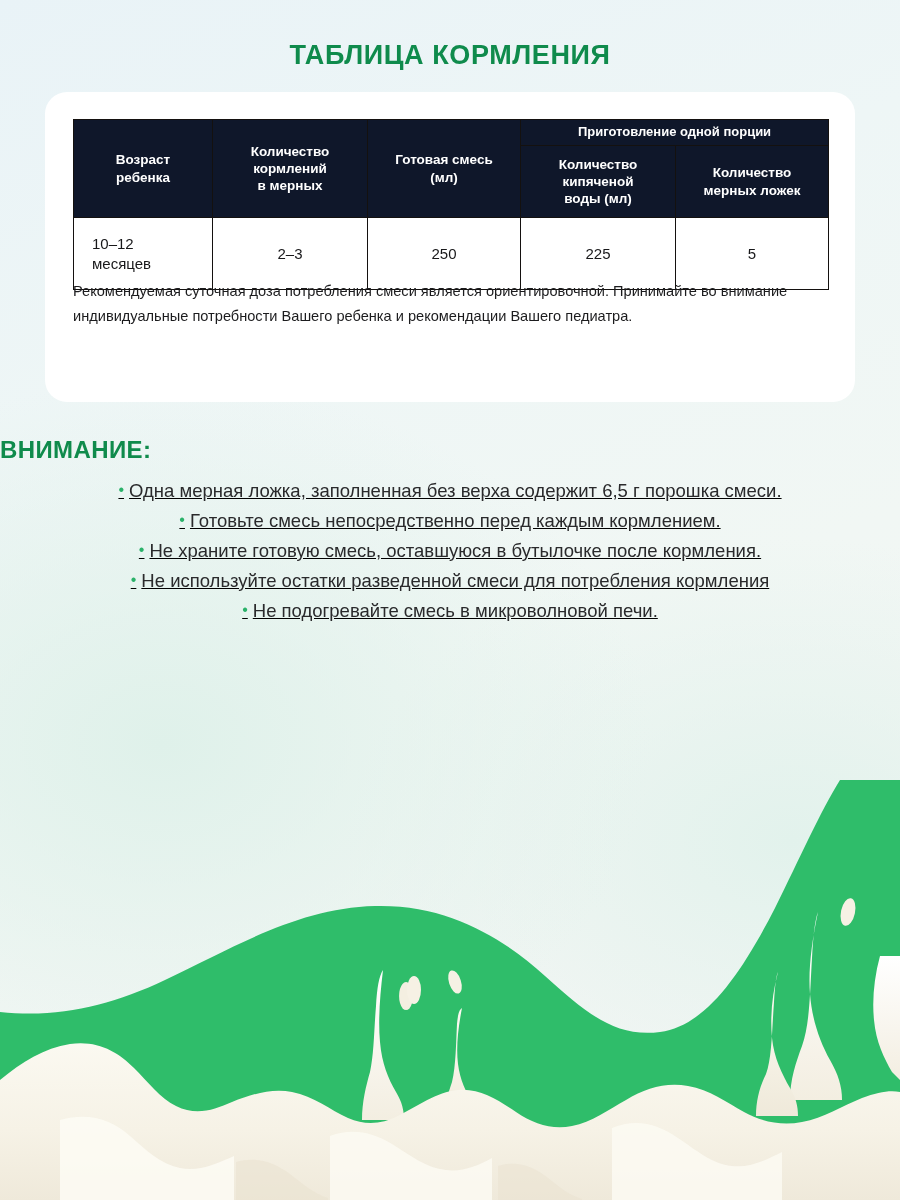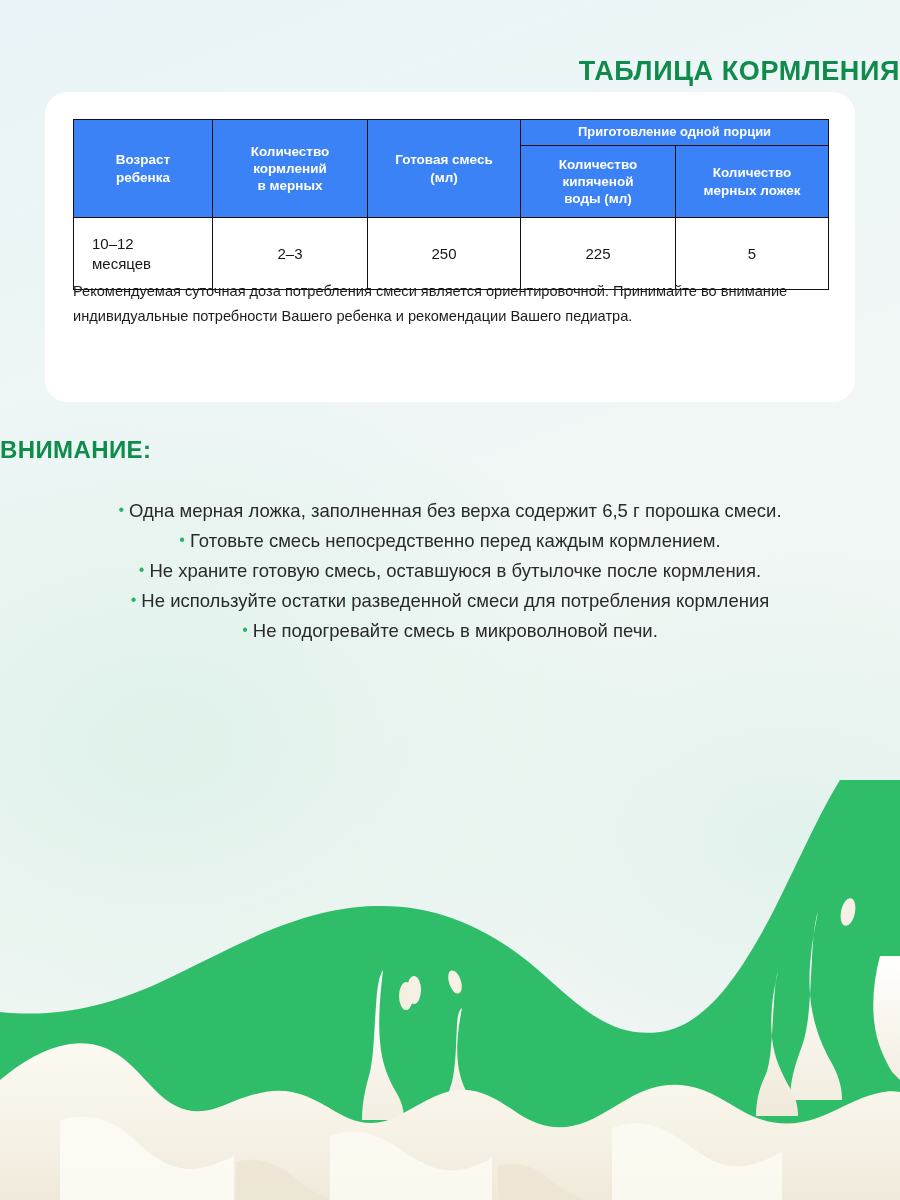--- a/index.html
+++ b/index.html
@@ -32,24 +32,24 @@
     bottom: 0;
     width: 900px;
     height: 420px;
     pointer-events: none;
   }
   .bottom-art svg { display: block; width: 900px; height: 420px; }
 
   
   .page-title {
     position: absolute;
-    top: 56px;
+    top: 40px;
     left: 0;
     width: 900px;
-    text-align: right;
+    text-align: center;
     font-size: 27px;
     font-weight: bold;
     letter-spacing: 0.6px;
     color: #0f8b4c;
   }
 
   
   .card {
     position: absolute;
     left: 45px;
@@ -68,21 +68,21 @@
     width: 755px;
     border-collapse: collapse;
     table-layout: fixed;
   }
   .feed-table th, .feed-table td {
     border: 1px solid #14110f;
     text-align: center;
     vertical-align: middle;
   }
   .feed-table thead th {
-    background: #3b82f6;
+    background: #0f172a;
     color: #ffffff;
     font-size: 13.5px;
     font-weight: bold;
     line-height: 1.28;
     padding: 6px 4px;
   }
   .feed-table thead th.span-head {
     font-size: 13px;
     height: 26px;
     padding: 3px 4px;
@@ -123,24 +123,25 @@
     top: 436px;
     left: 0;
     width: 900px;
     font-size: 24px;
     font-weight: bold;
     letter-spacing: 0.4px;
     color: #0f8b4c;
   }
   .attention-list {
     position: absolute;
-    top: 496px;
+    top: 476px;
     left: 90px;
     width: 720px;
     list-style: none;
+    text-decoration: underline;
   }
   .attention-list li {
     position: relative;
     text-align: center;
     font-size: 18.5px;
     line-height: 1.62;
     color: #2a2a2c;
     margin-bottom: 0px;
   }
   .attention-list li .blt {

